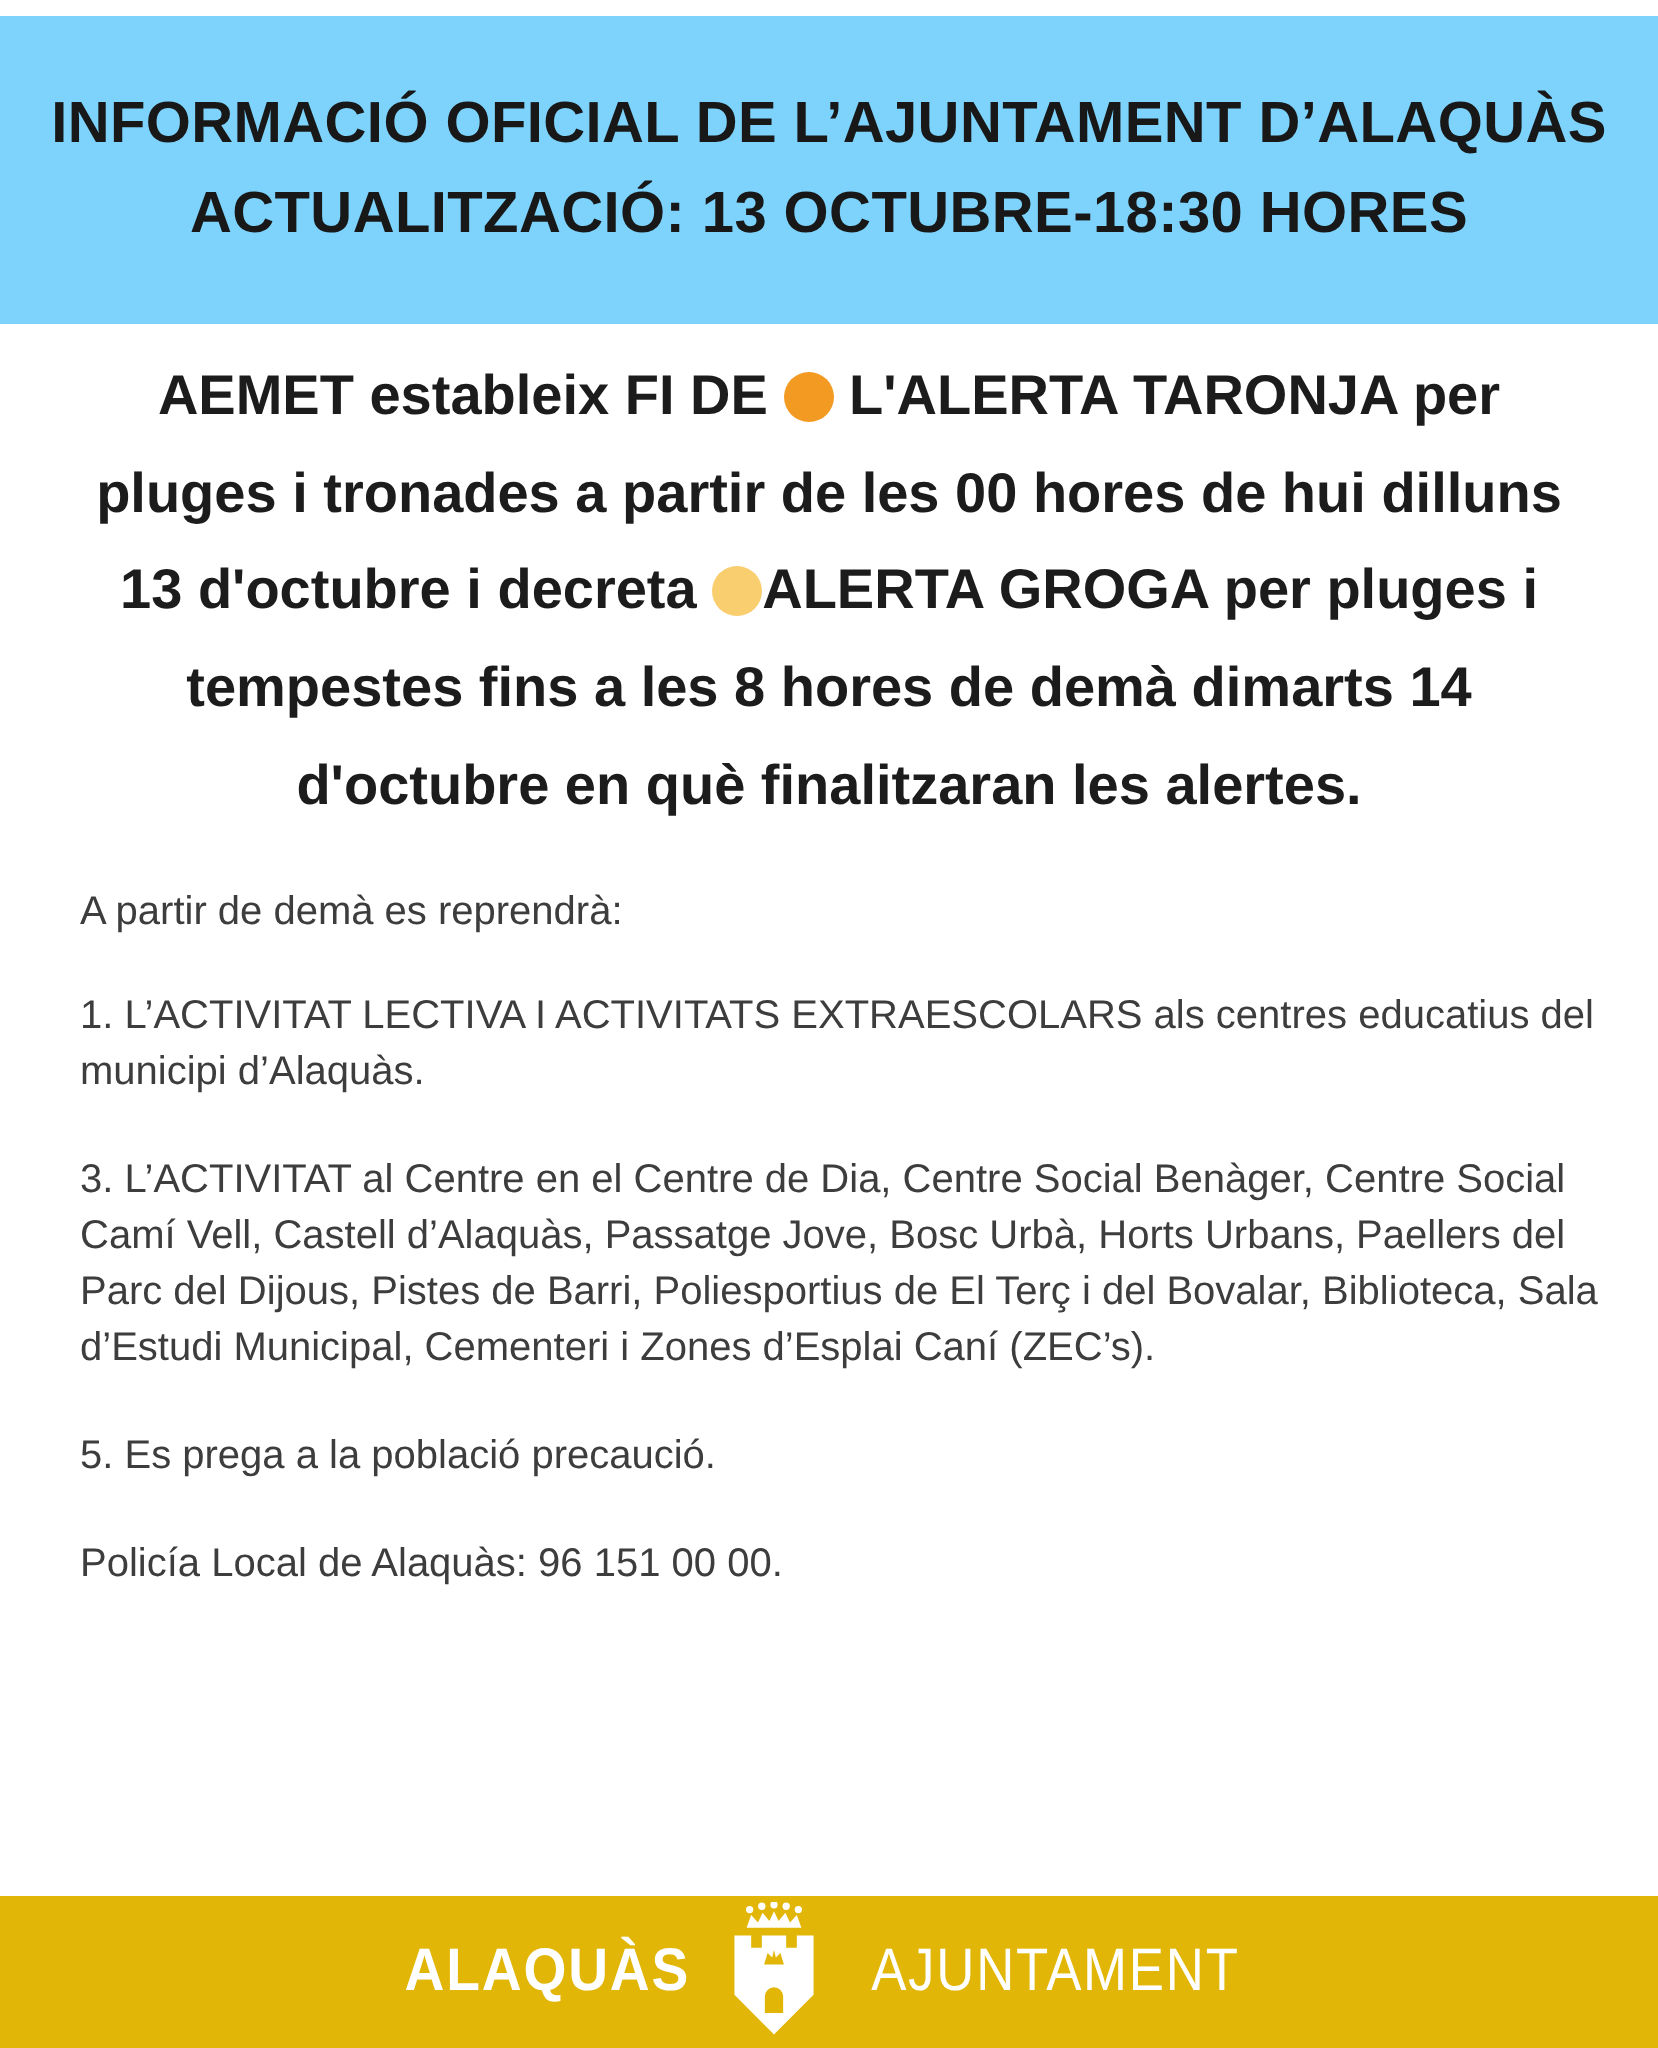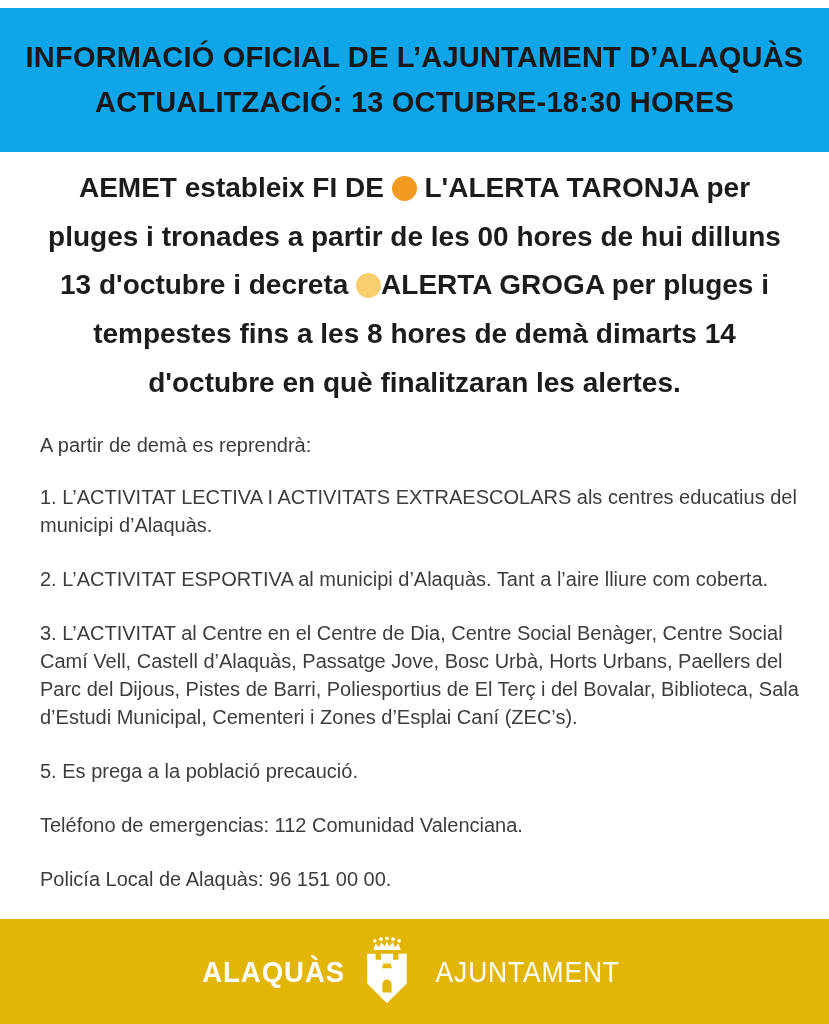--- a/index.html
+++ b/index.html
@@ -67,21 +67,21 @@
     line-height: 1.4;
     color: #3D3D3D;
     margin-left: 12px;
   }
   .body-text p { margin: 0 0 26px 0; }
   .body-text p.intro { margin-bottom: 24px; }
 
   
   .footer {
     margin-top: auto;
-    height: 112px;
+    height: 76px;
     background: #E2B607;
     display: flex;
     align-items: center;
     justify-content: center;
   }
   .logo {
     display: flex;
     align-items: center;
     gap: 13px;
   }
@@ -93,38 +93,36 @@
   }
   .wordmark-left { font-weight: 700; transform: scaleX(0.92); }
   .wordmark-right { font-weight: 400; transform: scaleX(0.88); }
   .castle-icon { display: block; }
 </style>
 </head>
 <body>
 
 <div class="page">
 
-  <header class="banner" style="background-color: #0ea5e9;">
+  <header class="banner" style="background-color: #7dd3fc;">
     <h1>
       <span>INFORMACIÓ OFICIAL DE L’AJUNTAMENT D’ALAQUÀS</span><br>
       <span>ACTUALITZACIÓ: 13 OCTUBRE-18:30 HORES</span>
     </h1>
   </header>
 
   <section class="announcement">
     <p><span>AEMET estableix FI DE </span><span class="dot dot-orange" style="background-color: rgb(242, 154, 33);"></span><span> L'ALERTA TARONJA per pluges i tronades a partir de les 00 hores de hui dilluns 13 d'octubre i decreta </span><span class="dot dot-yellow" style="background-color: rgb(248, 206, 110);"></span><span>ALERTA GROGA per pluges i tempestes fins a les 8 hores de demà dimarts 14 d'octubre en què finalitzaran les alertes.</span></p>
   </section>
 
   <section class="body-text">
     <p class="intro">A partir de demà es reprendrà:</p>
     <p>1. L’ACTIVITAT LECTIVA I ACTIVITATS EXTRAESCOLARS als centres educatius del municipi d’Alaquàs.</p>
-    <p>2. L’ACTIVITAT ESPORTIVA al municipi d’Alaquàs. Tant a l’aire lliure com coberta.</p>
     <p>3. L’ACTIVITAT al Centre  en el Centre de Dia, Centre Social Benàger, Centre Social Camí Vell, Castell d’Alaquàs, Passatge Jove, Bosc Urbà, Horts Urbans, Paellers del Parc del Dijous, Pistes de Barri, Poliesportius de El Terç i del Bovalar, Biblioteca, Sala d’Estudi Municipal, Cementeri i Zones d’Esplai Caní (ZEC’s).</p>
     <p>5. Es prega a la població precaució.</p>
-    <p>Teléfono de emergencias: 112 Comunidad Valenciana.</p>
     <p>Policía Local de Alaquàs: 96 151 00 00.</p>
   </section>
 
   <footer class="footer" style="background-color: rgb(226, 182, 7);">
     <div class="logo">
       <span class="wordmark wordmark-left">ALAQUÀS</span>
       <svg class="castle-icon" width="46" height="70" viewBox="0 0 60 92" xmlns="http://www.w3.org/2000/svg">
 
         <g fill="#ffffff">
           <circle cx="14" cy="5" r="2.4"></circle>

